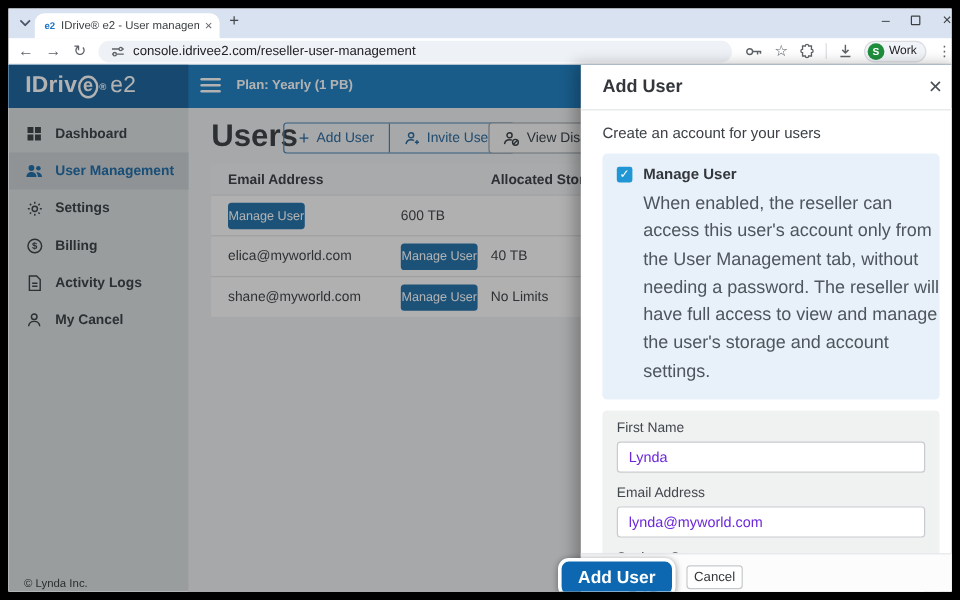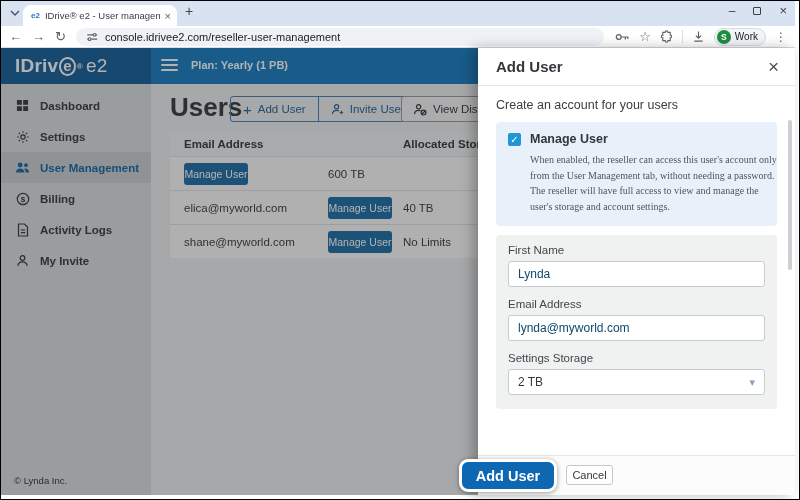--- a/index.html
+++ b/index.html
@@ -1,18 +1,18 @@
 <!DOCTYPE html>
 <html><head>
 <meta charset="utf-8">
 <style>
   * { margin:0; padding:0; box-sizing:border-box; }
   html,body { width:800px; height:500px; }
   body { font-family:"Liberation Sans","DejaVu Sans",sans-serif; }
-  .frame { position:relative; width:800px; height:500px; border:1px solid #000000; background:#fff; overflow:hidden; }
+  .frame { position:relative; width:800px; height:500px; border:7px solid #000000; background:#fff; overflow:hidden; }
 
   
   .chrome { position:absolute; left:0; top:0; width:794px; height:47px; }
   .tabstrip { position:relative; height:25px; background:#d8e2f1; }
   .tab-search { position:absolute; left:6px; top:4px; width:16px; height:16px; color:#49546a; display:flex; align-items:center; justify-content:center; }
   .tab { position:absolute; left:22px; top:4px; width:154px; height:21px; background:#fff; border-radius:8px 8px 0 0; display:flex; align-items:center; padding:0 6px 0 8px; gap:5px; }
   .favicon { font-size:8px; font-weight:bold; color:#1a73c8; flex:0 0 auto; }
   .tab-title { font-size:9.5px; color:#3c4043; white-space:nowrap; overflow:hidden; flex:1; }
   .tab-close { font-size:11px; color:#5f6368; cursor:default; }
   .new-tab { position:absolute; left:184px; top:2px; font-size:14px; color:#44474c; }
@@ -71,26 +71,26 @@
   .panel { position:absolute; left:477px; top:0; width:317px; height:447px; background:#fff; z-index:10; box-shadow:-5px 0 12px rgba(0,0,0,.28); }
   .panel-header { height:38px; display:flex; align-items:center; justify-content:space-between; padding:0 16px 0 18px; border-bottom:1px solid #e3e5e7; }
   .panel-title { font-size:15px; font-weight:bold; color:#33373b; }
   .panel-close { font-size:19px; color:#4a4f54; cursor:pointer; line-height:1; }
   .panel-body { padding:0 18px; }
   .panel-subtitle { margin-top:12px; font-size:12.5px; color:#3b4046; }
   .manage-box { margin-top:10px; background:#e8f1f9; border-radius:4px; padding:10px 12px 12px 12px; }
   .check-row { display:flex; align-items:center; gap:9px; }
   .checkbox { width:13px; height:13px; background:#2096d4; border-radius:2px; color:#fff; font-size:10px; display:flex; align-items:center; justify-content:center; cursor:pointer; }
   .check-label { font-size:12.5px; font-weight:bold; color:#33373b; }
-  .manage-desc { margin:6px 0 0 22px; font-size:10px; color:#4e555c; line-height:1.55; width:248px;font-family:Liberation Serif, serif; }
+  .manage-desc { margin:6px 0 0 22px; font-size:15px; color:#4e555c; line-height:1.55; width:248px; }
   .form-box { margin-top:9px; background:#f0f1f1; border-radius:4px; padding:9px 12px 14px 12px; }
   .field { margin-bottom:11px; }
   .field:last-child { margin-bottom:0; }
   .field-label { font-size:11.5px; color:#41474d; margin-bottom:5px; }
-  .field-input { width:100%; height:26px; border:1px solid #c8cbcd; border-radius:3px; background:#fff; font-size:12px; color:#0c4a6e; padding:0 9px; font-family:inherit; }
+  .field-input { width:100%; height:26px; border:1px solid #c8cbcd; border-radius:3px; background:#fff; font-size:12px; color:#6d28d9; padding:0 9px; font-family:inherit; }
   .select-box { position:relative; width:100%; height:26px; border:1px solid #c8cbcd; border-radius:3px; background:#fff; display:flex; align-items:center; padding:0 9px; font-size:12px; color:#33373b; cursor:pointer; }
   .select-caret { position:absolute; right:9px; color:#7fa3c3; font-size:11px; }
   .scroll-thumb { position:absolute; right:3px; top:72px; width:4px; height:150px; background:#ccd0d4; border-radius:2px; }
   .panel-footer { position:absolute; left:0; bottom:0; width:100%; height:40px; background:#fcfcfc; border-top:1px solid #e4e6e8; }
   .submit-btn { position:absolute; left:-19px; top:-41px; bottom:auto; width:98px; height:33px; background:#0d68b1; color:#fff; font-size:14.5px; font-weight:bold; border:3px solid #fff; border-radius:9px; box-shadow:0 1px 5px rgba(0,0,0,.4); cursor:pointer; font-family:inherit; }
   .cancel-btn { position:absolute; left:88px; top:10px; width:47px; height:20px; background:#fff; border:1px solid #c6c9cb; border-radius:3px; font-size:11px; color:#33373b; cursor:pointer; font-family:inherit; }
   .footer-wrap { position:absolute; left:0; bottom:0; width:100%; height:40px; }
 </style>
 </head>
 <body>
@@ -175,48 +175,48 @@
 
     <div class="sidebar">
       <div class="side-item">
         <span class="side-icon">
             <svg class="mini" width="13" height="13" viewBox="0 0 14 14">
               <path d="M1 1h5.3v5.3H1zM7.7 1H13v5.3H7.7zM1 7.7h5.3V13H1zM7.7 7.7H13V13H7.7z" fill="currentColor"></path>
             </svg>
           </span>
         <span>Dashboard</span>
       </div>
-      <div class="side-item">
-        <span class="side-icon">
-            <svg class="mini" width="14" height="14" viewBox="0 0 14 14">
-              <path d="M7 4.6A2.4 2.4 0 1 0 7 9.4 2.4 2.4 0 0 0 7 4.6zm5.6 3.4l-1.5.9c-.1.4-.2.7-.4 1l.5 1.6-1.3 1.3-1.6-.5c-.3.2-.6.3-1 .4L6.4 14H4.6l... " fill="none"></path>
-              <g fill="none" stroke="currentColor" stroke-width="1.2">
-                <circle cx="7" cy="7" r="2.2"></circle>
-                <path d="M7 1.2v1.6M7 11.2v1.6M1.2 7h1.6M11.2 7h1.6M2.9 2.9l1.1 1.1M10 10l1.1 1.1M11.1 2.9L10 4M4 10l-1.1 1.1"></path>
-              </g>
-            </svg>
-          </span>
-        <span>Settings</span>
-      </div>
       <div class="side-item active">
         <span class="side-icon">
             <svg class="mini" width="15" height="13" viewBox="0 0 15 13">
               <g fill="currentColor">
                 <circle cx="5.2" cy="4" r="2.4"></circle>
                 <path d="M1 11.5c0-2.6 1.9-4.1 4.2-4.1s4.2 1.5 4.2 4.1z"></path>
                 <circle cx="11" cy="4.2" r="1.9"></circle>
                 <path d="M10.4 7.6c2 .2 3.6 1.6 3.6 3.9h-3.4c0-1.5-.5-2.8-1.4-3.6.4-.2.8-.3 1.2-.3z"></path>
               </g>
             </svg>
           </span>
         <span>User Management</span>
       </div>
       <div class="side-item">
         <span class="side-icon">
             <svg class="mini" width="14" height="14" viewBox="0 0 14 14">
+              <path d="M7 4.6A2.4 2.4 0 1 0 7 9.4 2.4 2.4 0 0 0 7 4.6zm5.6 3.4l-1.5.9c-.1.4-.2.7-.4 1l.5 1.6-1.3 1.3-1.6-.5c-.3.2-.6.3-1 .4L6.4 14H4.6l... " fill="none"></path>
+              <g fill="none" stroke="currentColor" stroke-width="1.2">
+                <circle cx="7" cy="7" r="2.2"></circle>
+                <path d="M7 1.2v1.6M7 11.2v1.6M1.2 7h1.6M11.2 7h1.6M2.9 2.9l1.1 1.1M10 10l1.1 1.1M11.1 2.9L10 4M4 10l-1.1 1.1"></path>
+              </g>
+            </svg>
+          </span>
+        <span>Settings</span>
+      </div>
+      <div class="side-item">
+        <span class="side-icon">
+            <svg class="mini" width="14" height="14" viewBox="0 0 14 14">
               <circle cx="7" cy="7" r="5.7" fill="none" stroke="currentColor" stroke-width="1.2"></circle>
               <text x="7" y="9.8" font-size="8" text-anchor="middle" fill="currentColor" font-family="inherit">$</text>
             </svg>
           </span>
         <span>Billing</span>
       </div>
       <div class="side-item">
         <span class="side-icon">
             <svg class="mini" width="12" height="14" viewBox="0 0 12 14">
               <g fill="none" stroke="currentColor" stroke-width="1.2">
@@ -229,21 +229,21 @@
       </div>
       <div class="side-item">
         <span class="side-icon">
             <svg class="mini" width="13" height="13" viewBox="0 0 14 14">
               <g fill="none" stroke="currentColor" stroke-width="1.3">
                 <circle cx="7" cy="4.3" r="2.5"></circle>
                 <path d="M2 12.8c.3-2.9 2.3-4.4 5-4.4s4.7 1.5 5 4.4"></path>
               </g>
             </svg>
           </span>
-        <span>My Invite</span>
+        <span>My Cancel</span>
       </div>
       <div class="side-footer">© Lynda Inc.</div>
     </div>
 
     <div class="content">
       <div class="page-title">Users</div>
 
       <div class="seg-group">
         <div class="seg-btn">
           <span class="seg-plus">+</span>

